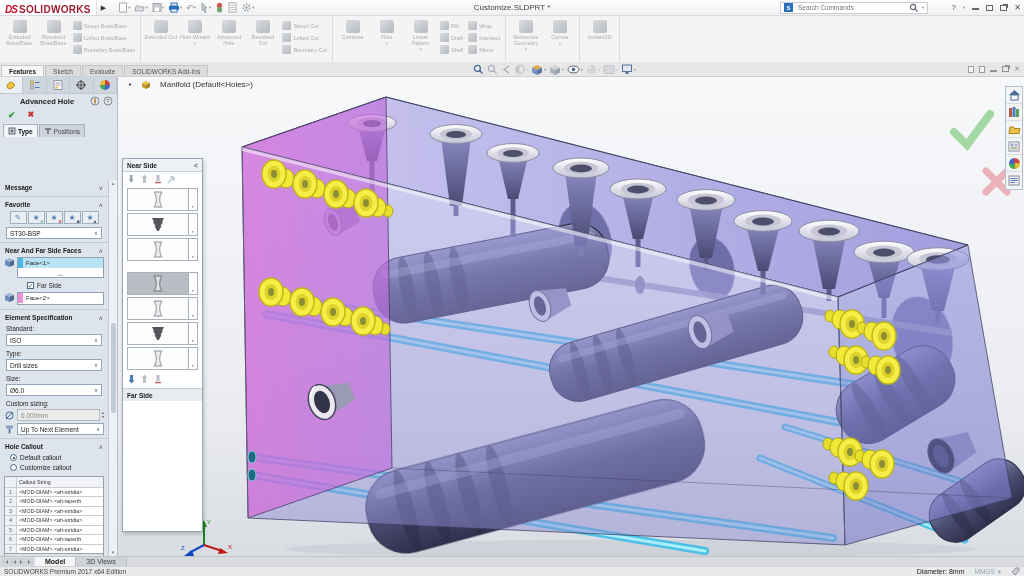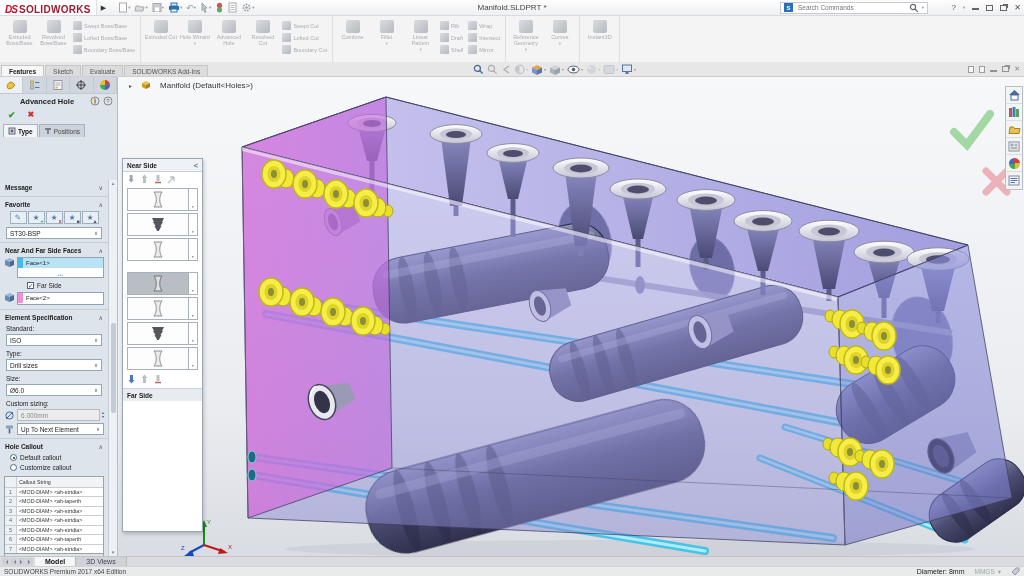--- a/index.html
+++ b/index.html
@@ -99,21 +99,21 @@
   .fly-icons{display:flex;gap:4px;padding:2px 5px;color:#99a;}
   .elem{display:flex;margin:2px 4px;height:23px;}
   .elem .th{flex:1;border:1px solid #a8b2bc;background:#fdfdfd;display:flex;align-items:center;justify-content:center;}
   .elem.sel .th{background:#b9bec4;}
   .elem .ddr{width:9px;border:1px solid #a8b2bc;border-left:0;display:flex;align-items:flex-end;justify-content:center;font-size:3.5px;color:#667;padding-bottom:1px;}
   .gap8{height:7px;}
   .fly-far{height:13px;background:#e8ecf0;border-top:1px solid #c8d0d8;display:flex;align-items:center;padding:0 4px;font-weight:bold;color:#222;margin-top:2px;}
   
   .viewport{position:absolute;left:118px;right:0;top:0;bottom:0;overflow:hidden;background:#eceef2;}
   svg.model{position:absolute;left:0;top:0;width:100%;height:100%;}
-  .crumb{position:absolute;left:11px;top:3px;display:flex;align-items:center;gap:9px;font-size:8px;color:#333;z-index:5;}
+  .crumb{position:absolute;left:11px;top:3px;display:flex;align-items:flex-start;gap:9px;font-size:8px;color:#333;z-index:5;}
   .crumb .arr{color:#556;font-size:6px;}
   .taskpane{position:absolute;right:1px;top:9px;width:18px;display:flex;flex-direction:column;border:1px solid #b8bec6;background:#f2f4f6;z-index:6;}
   .tpi{height:17px;display:flex;align-items:center;justify-content:center;border-bottom:1px solid #d8dde2;}
   .tpi:last-child{border-bottom:0;}
   
   .sheettabs{position:absolute;bottom:10px;left:0;right:0;height:10px;background:#d9dbdf;display:flex;align-items:stretch;border-top:1px solid #c2c4c8;z-index:30;}
   .snav{display:flex;gap:1px;padding:1px 2px;}
   .snav i{width:7px;background:#cdd0d4;display:flex;align-items:center;justify-content:center;}
   .tri-l{width:0;height:0;border:2.5px solid transparent;border-right-color:#778;}
   .tri-r{width:0;height:0;border:2.5px solid transparent;border-left-color:#778;}
@@ -188,21 +188,21 @@
           </svg>
         </span>
       <span class="qi">
           <svg width="11" height="11">
             <circle cx="5.5" cy="5.5" r="3.2" fill="none" stroke="#9aa0a8" stroke-width="1.6" stroke-dasharray="1.6 1.2"></circle>
             <circle cx="5.5" cy="5.5" r="1.2" fill="#9aa0a8"></circle>
           </svg>
           <span class="qcaret">▾</span>
         </span>
     </div>
-    <span class="tb-title">Manifold.SLDPRT *</span>
+    <span class="tb-title">Customize.SLDPRT *</span>
     <div class="search">
       <span class="sflag">S</span>
       <input placeholder="Search Commands" style="">
       <svg width="10" height="10">
           <circle cx="4" cy="4" r="2.6" fill="none" stroke="#667" stroke-width="1.2"></circle>
           <line x1="6" y1="6" x2="8.8" y2="8.8" stroke="#667" stroke-width="1.2"></line>
         </svg>
       <span class="qcaret">▾</span>
     </div>
     <div class="winctl">

